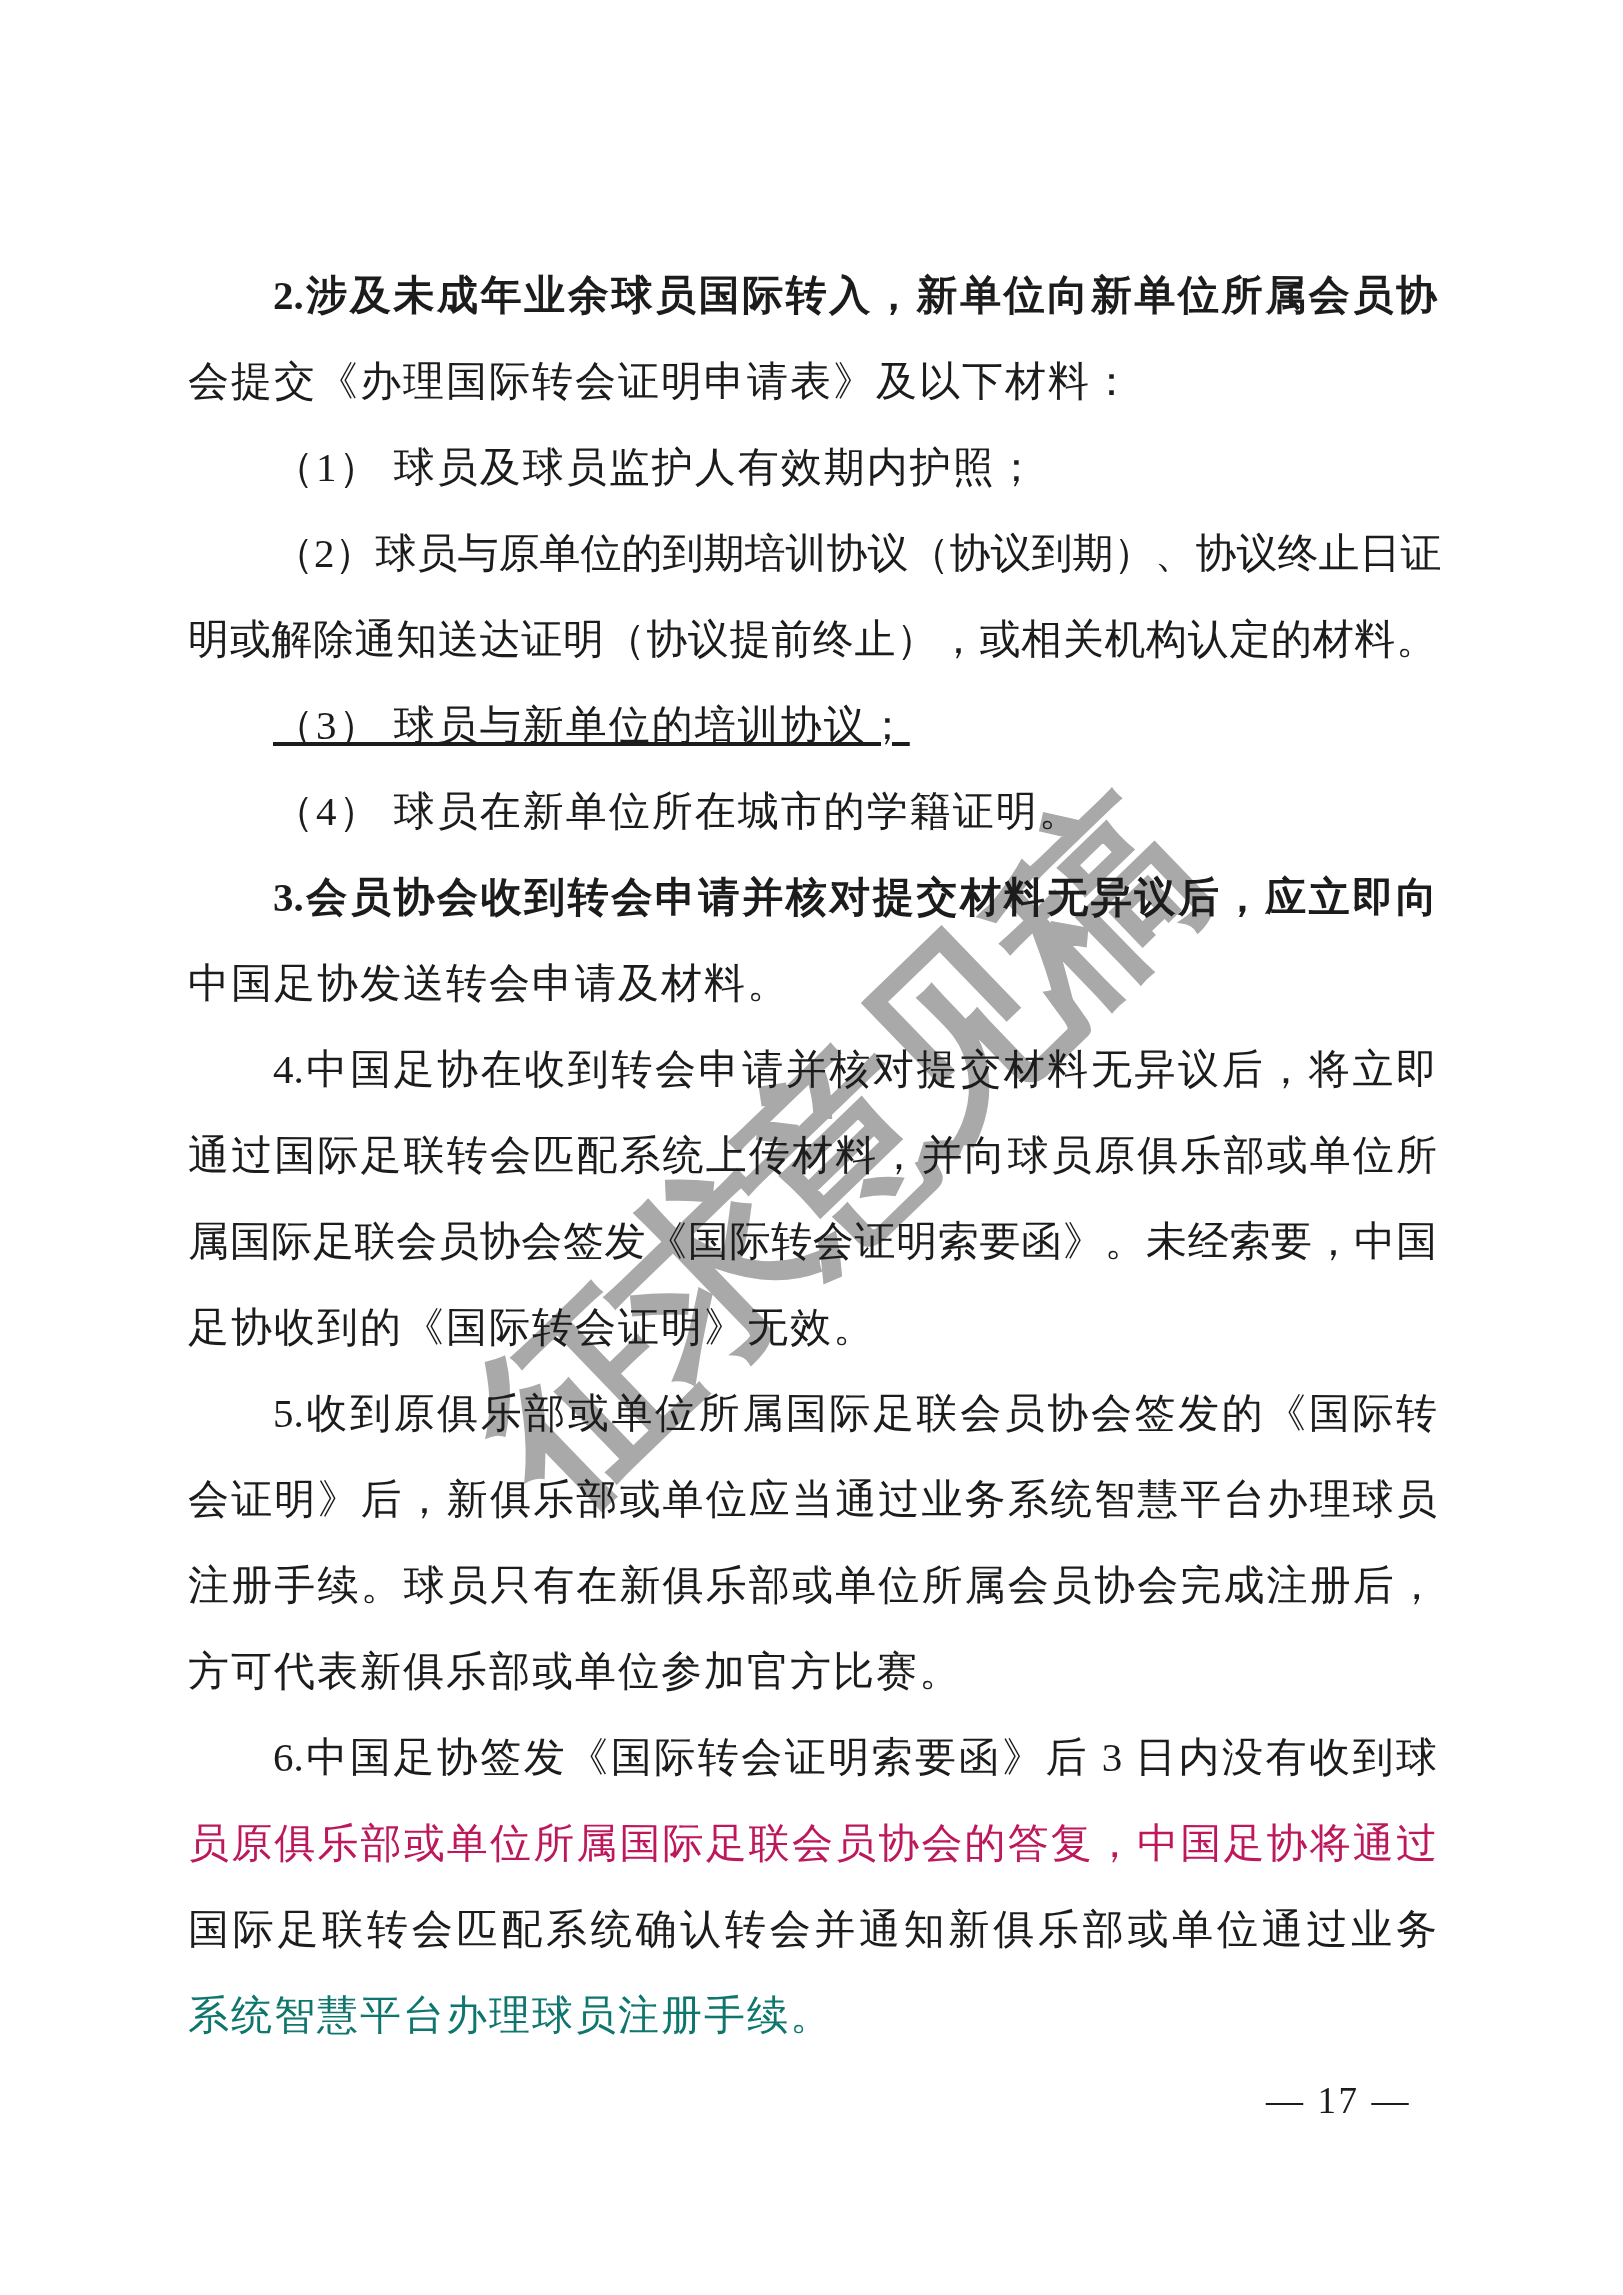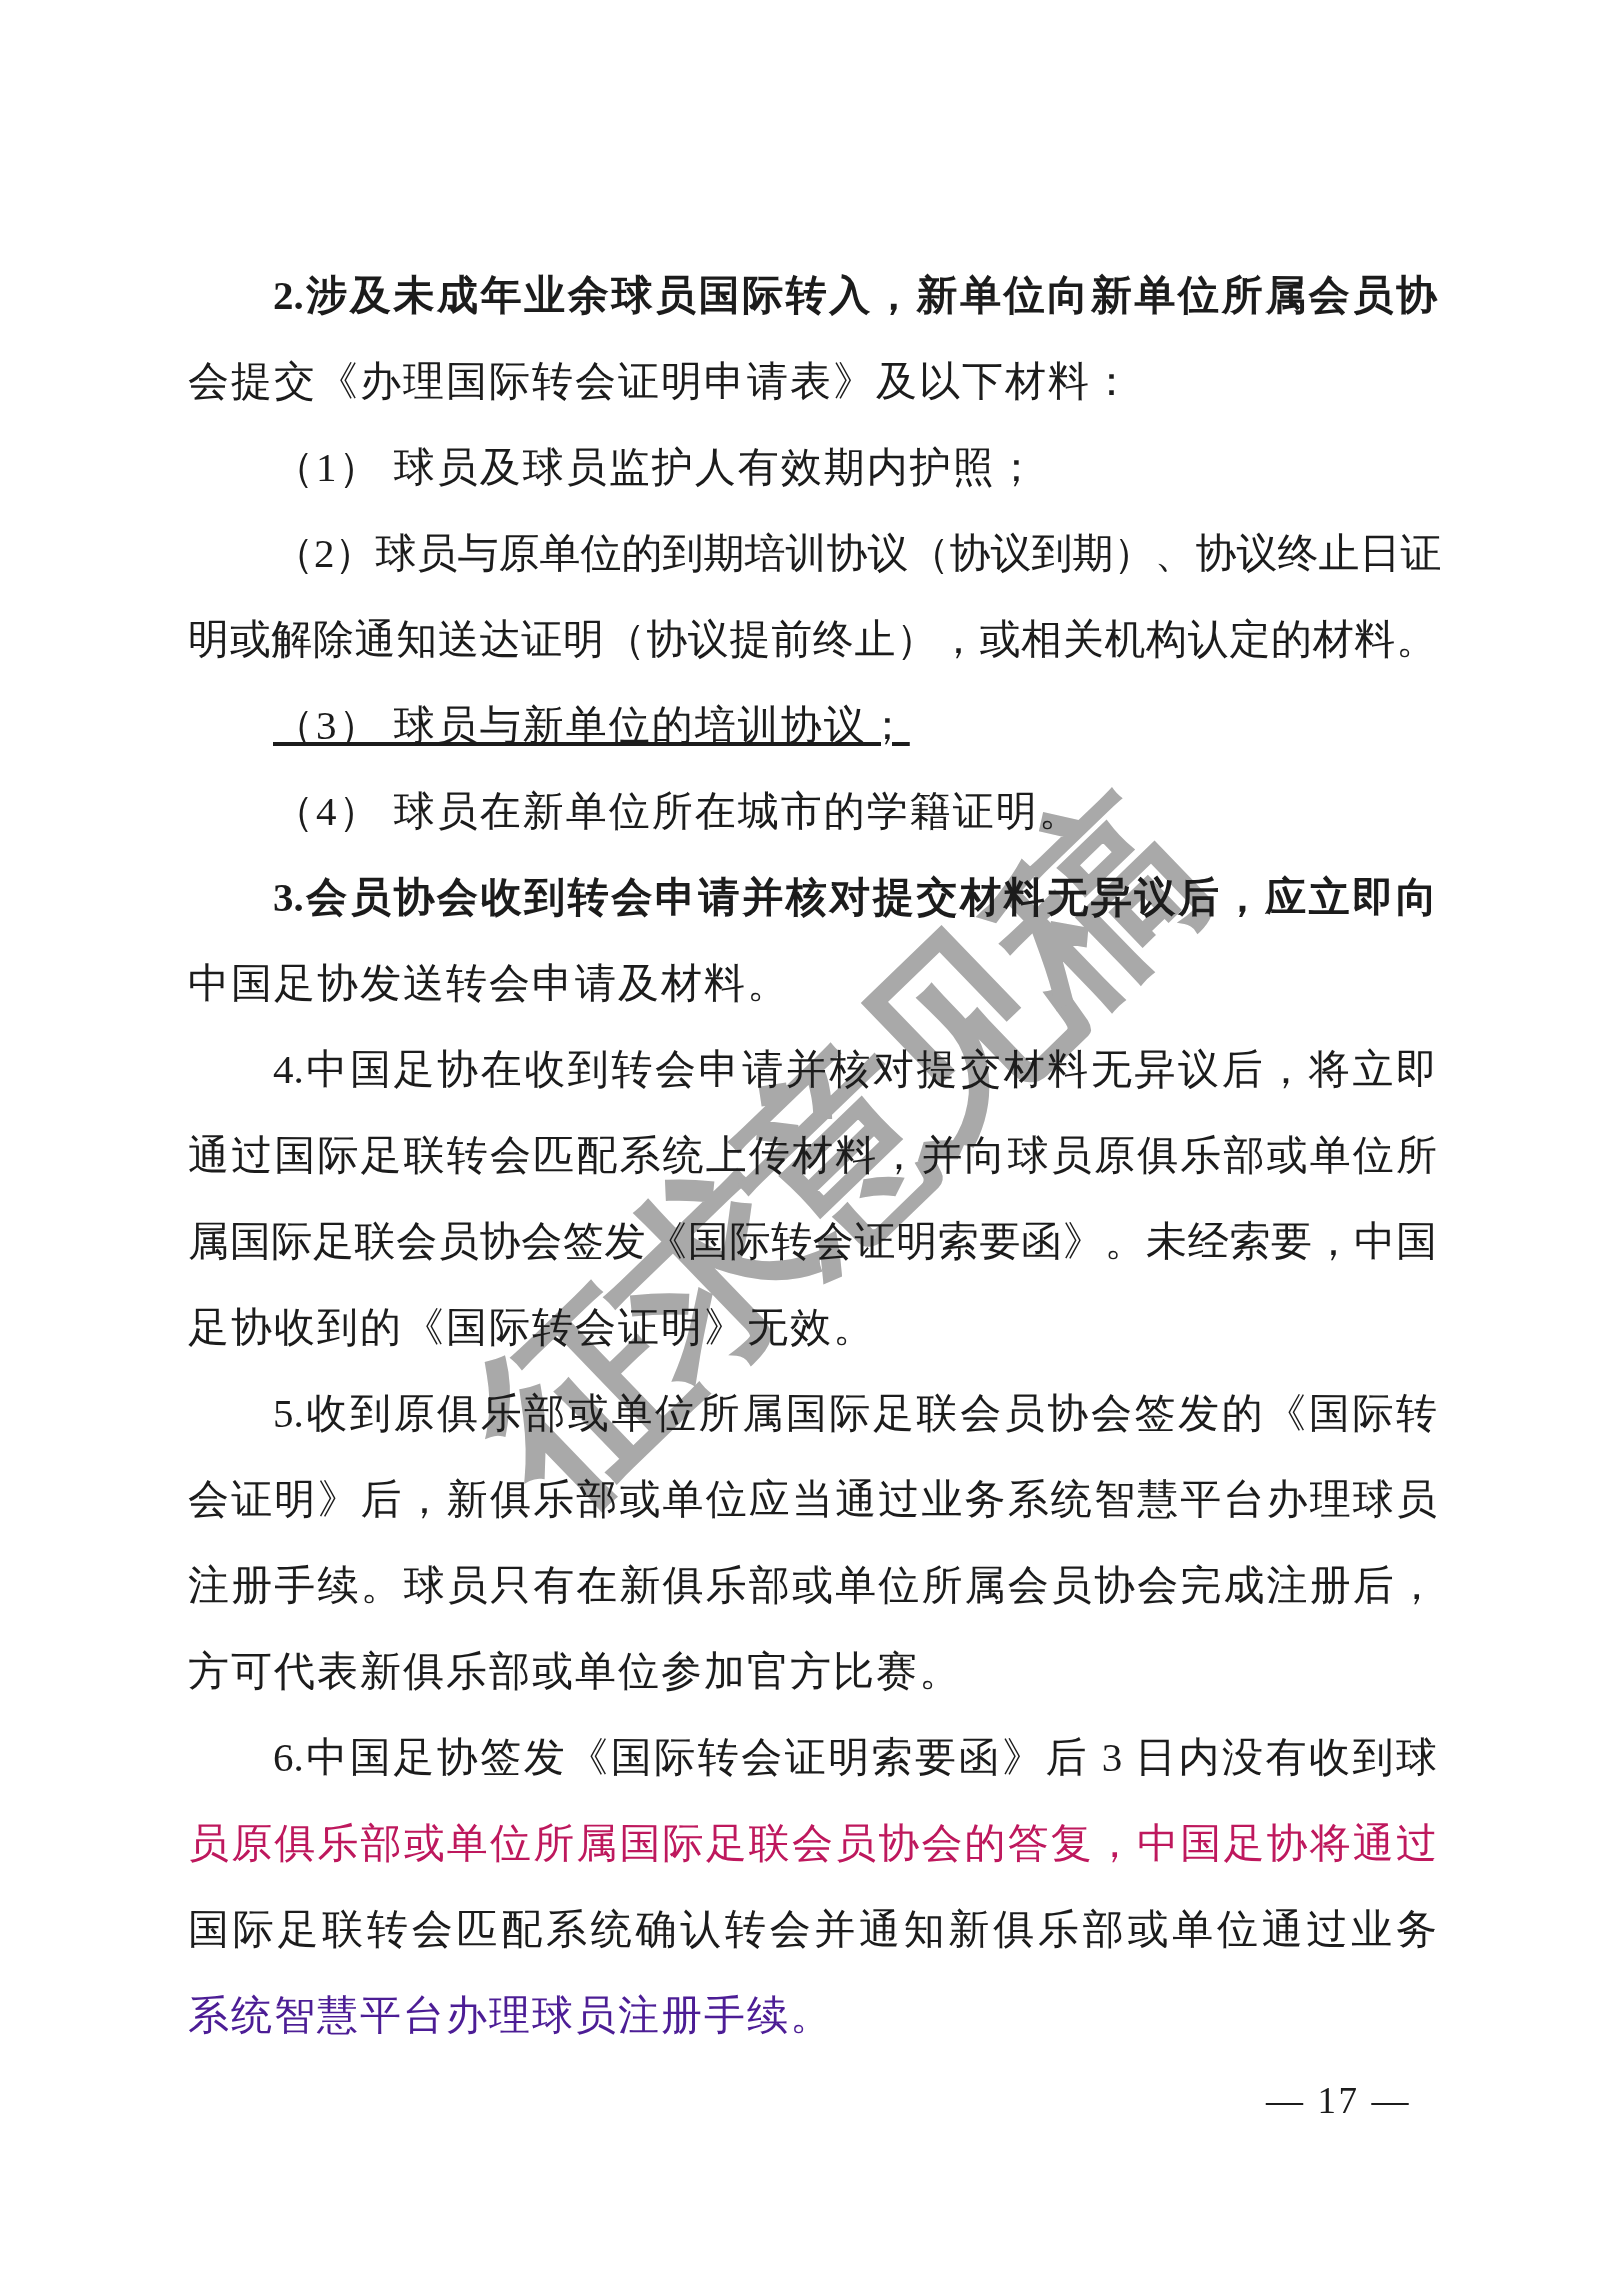--- a/index.html
+++ b/index.html
@@ -84,18 +84,18 @@
       <div class="line" style="color: rgb(28, 28, 28);">通过国际足联转会匹配系统上传材料，并向球员原俱乐部或单位所</div>
       <div class="line" style="color: rgb(28, 28, 28);">属国际足联会员协会签发《国际转会证明索要函》。未经索要，中国</div>
       <div class="line end" style="color: rgb(28, 28, 28);">足协收到的《国际转会证明》无效。</div>
       <div class="line indent" style="color: rgb(28, 28, 28);">5.收到原俱乐部或单位所属国际足联会员协会签发的《国际转</div>
       <div class="line" style="color: rgb(28, 28, 28);">会证明》后，新俱乐部或单位应当通过业务系统智慧平台办理球员</div>
       <div class="line" style="color: rgb(28, 28, 28);">注册手续。球员只有在新俱乐部或单位所属会员协会完成注册后，</div>
       <div class="line end" style="color: rgb(28, 28, 28);">方可代表新俱乐部或单位参加官方比赛。</div>
       <div class="line indent" style="color: rgb(28, 28, 28);">6.中国足协签发《国际转会证明索要函》后 3 日内没有收到球</div>
       <div class="line" style="color: #be185d;">员原俱乐部或单位所属国际足联会员协会的答复，中国足协将通过</div>
       <div class="line" style="color: rgb(28, 28, 28);">国际足联转会匹配系统确认转会并通知新俱乐部或单位通过业务</div>
-      <div class="line end" style="color: #4c1d95;">系统智慧平台办理球员注册手续。</div>
+      <div class="line end" style="color: #0f766e;">系统智慧平台办理球员注册手续。</div>
     </div>
 
   <div class="page-number" style="color: rgb(28, 28, 28);">— 17 —</div>
 </div>
 
 
 </body></html>

